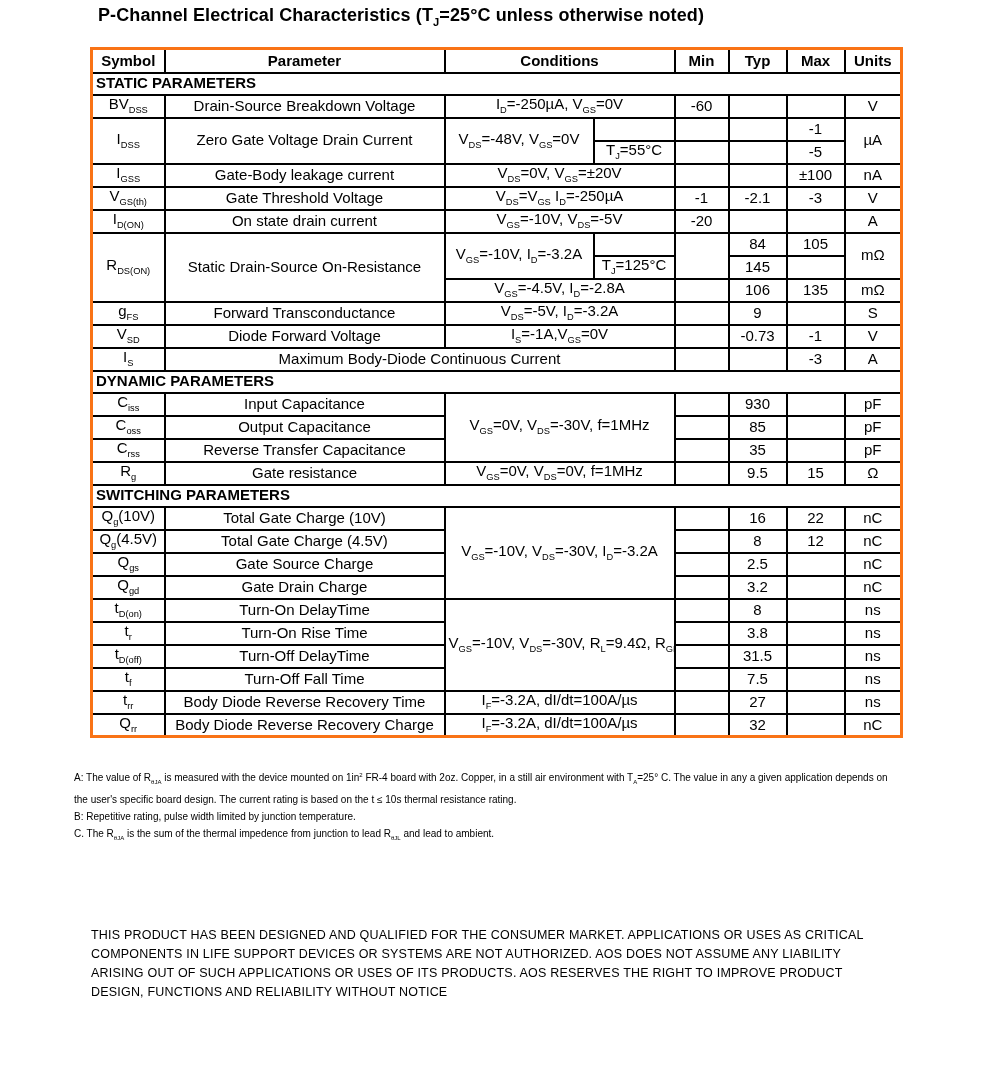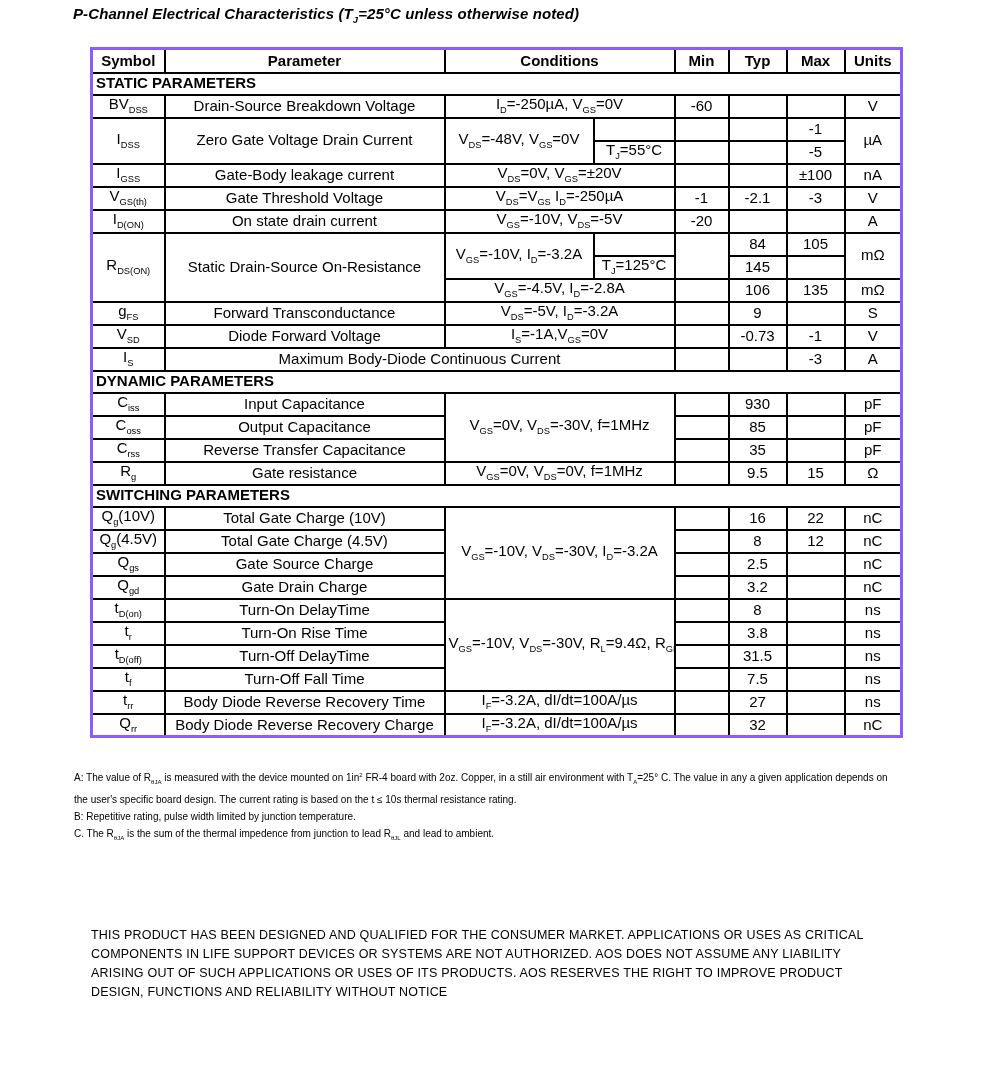--- a/index.html
+++ b/index.html
@@ -1,26 +1,26 @@
 <!DOCTYPE html>
 <html><head>
 <meta charset="utf-8">
 <style>
   * { margin:0; padding:0; box-sizing:border-box; }
   html,body { background:#ffffff; }
   body { font-family:"Liberation Sans", sans-serif; color:#000; }
   .page { position:relative; width:991px; height:1069px; background:#fff; overflow:hidden; }
 
-  .title { position:absolute; left:73px; top:5px; font-size:15px; font-weight:bold; letter-spacing:.1px;font-style:italic; }
+  .title { position:absolute; left:98px; top:5px; font-size:18px; font-weight:bold; letter-spacing:.1px; }
   .title sub { font-size:0.62em; }
 
   table.ec { position:absolute; left:90px; top:47px; width:810px;
              border-collapse:collapse; table-layout:fixed;
              font-size:15px; }
-  table.ec { border:3px solid #8b5cf6; }
+  table.ec { border:3px solid #f97316; }
   table.ec td, table.ec th { border:2px solid #000; padding:0 3px; height:23px;
              vertical-align:middle; white-space:nowrap; overflow:hidden;
              font-weight:normal; text-align:center; line-height:1.1; }
   table.ec th { height:24px; font-weight:bold; }
   table.ec sub { font-size:0.62em; }
   td.al-l, th.al-l { text-align:left; }
   tr.section td { text-align:left; font-weight:bold; height:22px; padding-left:3px; }
   td.vtop { vertical-align:top; padding-top:2px; }
   td.vmid { vertical-align:middle;margin-left:8px; }
   td.step-fill { border-left-style:hidden; }

